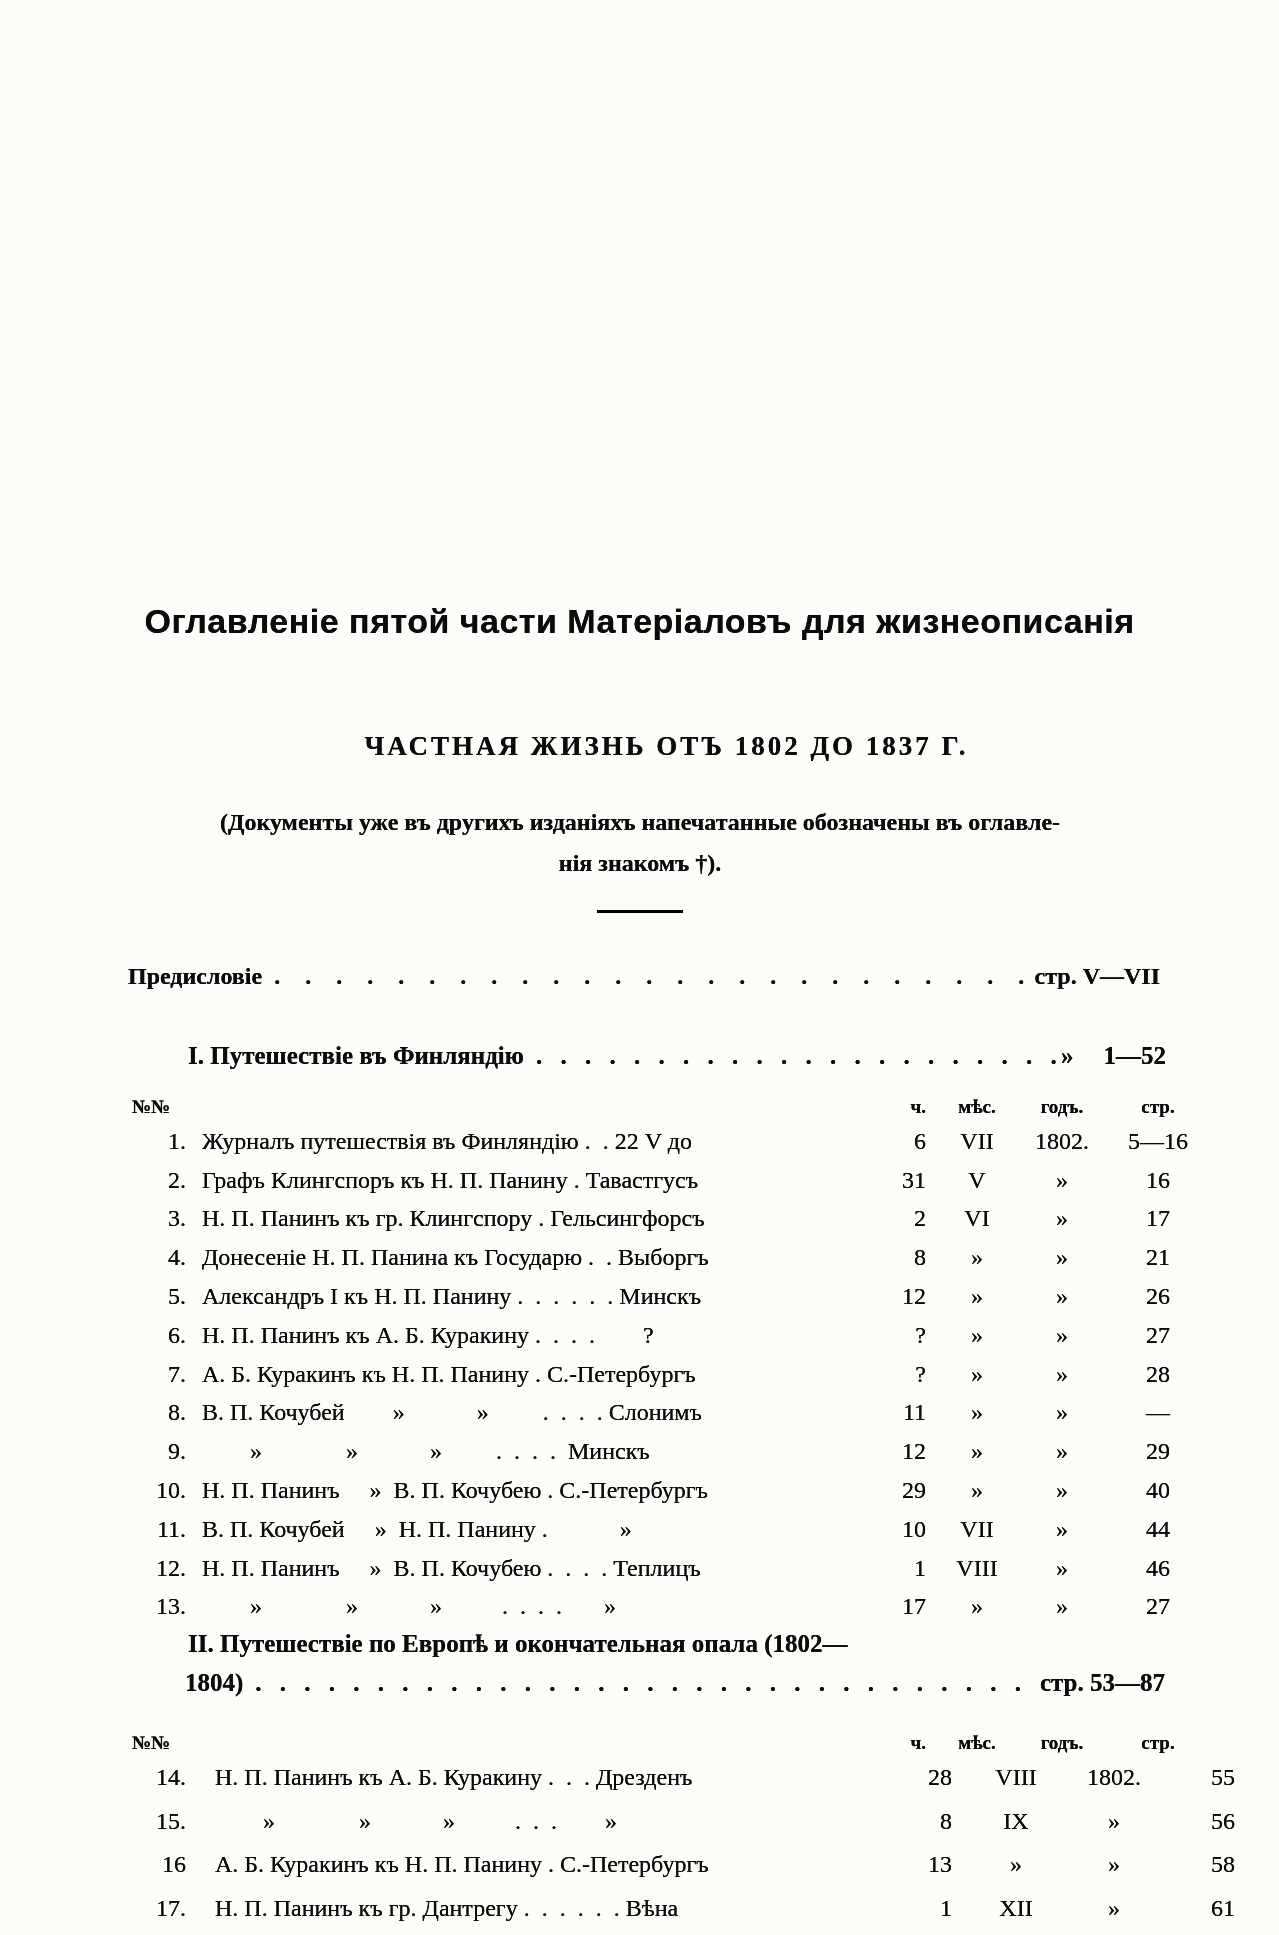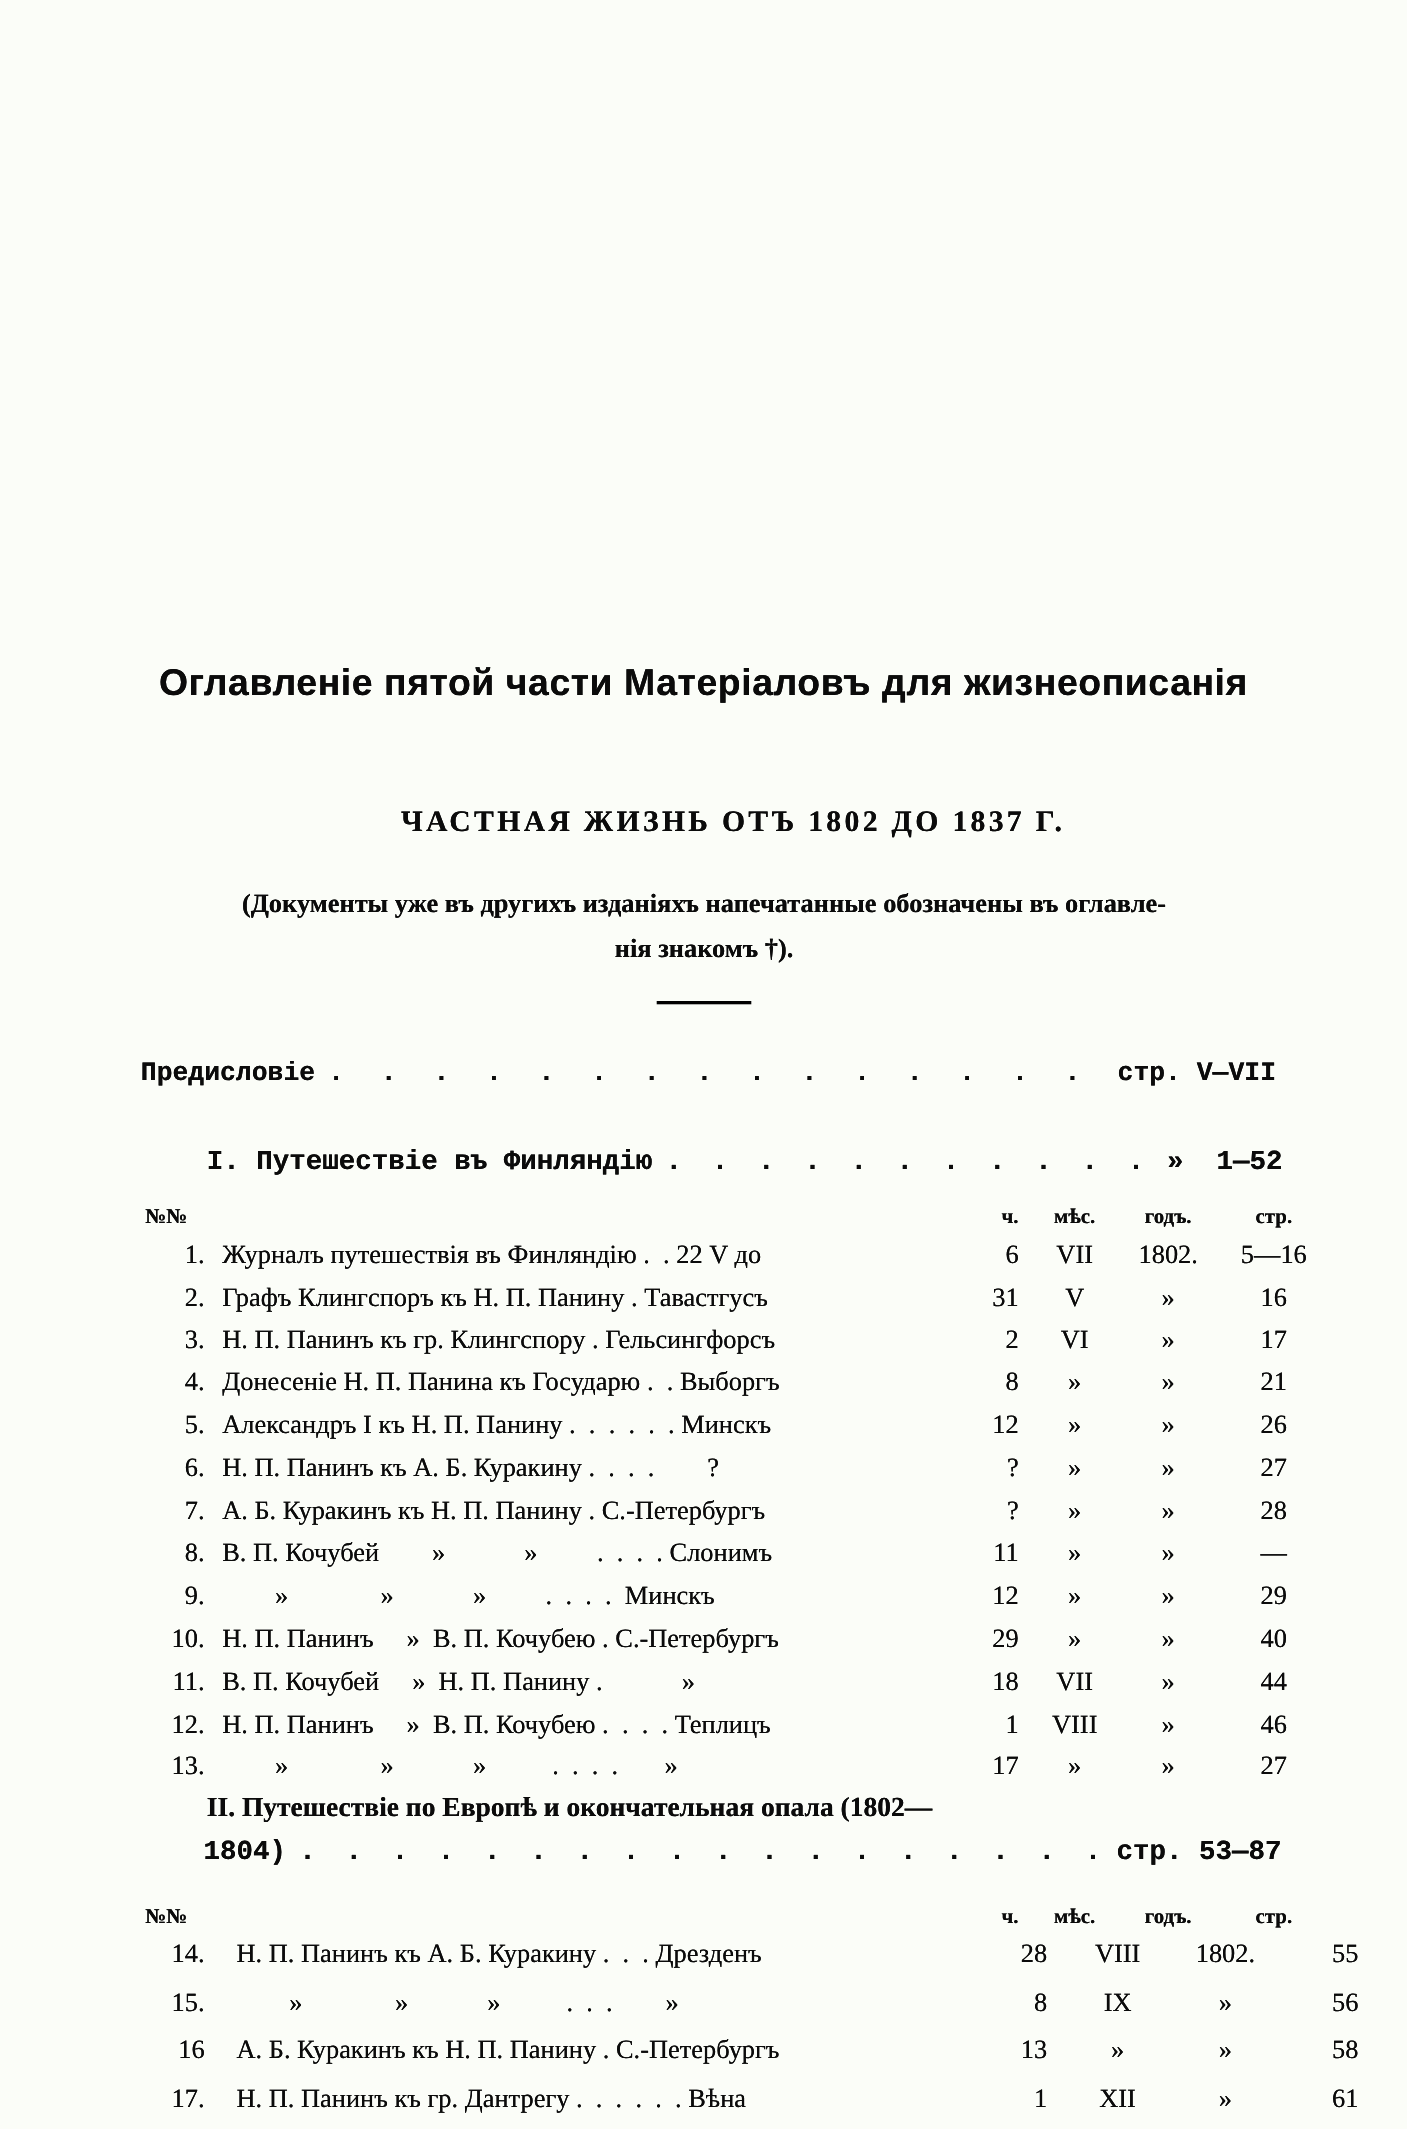--- a/index.html
+++ b/index.html
@@ -24,21 +24,21 @@
     left:0; width:1279px; text-align:center;
     font-weight:700; font-size:27px; letter-spacing:3px;
     white-space:nowrap;
   }
   .note {
     left:130px; width:1020px; text-align:center;
     font-weight:700; font-size:24px; line-height:41px;font-family:Liberation Serif, serif;
   }
   .rule { background:#000; }
 
-  .leader-row { display:flex; align-items:flex-end; font-weight:700; font-size:24px; white-space:nowrap;font-family:Liberation Mono, monospace; }
+  .leader-row { display:flex; align-items:flex-end; font-weight:700; font-size:24px; white-space:nowrap; }
   .leader { flex:1 1 auto; overflow:hidden; white-space:nowrap; padding:0 12px; }
   .leader.wide { word-spacing:19px; }
   .leader.med { word-spacing:12px; }
   .sep { margin-right:30px; }
 
   .sec-head { font-weight:700; font-size:25px; white-space:nowrap; }
 
   .thead, .trow {
     display:grid;
     grid-template-columns:64px 688px 58px 78px 92px 100px;
@@ -167,21 +167,21 @@
       <span class="c-num">10.</span>
       <span class="c-desc">Н. П. Панинъ     »  В. П. Кочубею . С.-Петербургъ</span>
       <span class="c-day">29</span>
       <span class="c-month">»</span>
       <span class="c-year">»</span>
       <span class="c-page">40</span>
     </div>
     <div class="trow">
       <span class="c-num">11.</span>
       <span class="c-desc">В. П. Кочубей     »  Н. П. Панину .            »</span>
-      <span class="c-day">18</span>
+      <span class="c-day">10</span>
       <span class="c-month">VII</span>
       <span class="c-year">»</span>
       <span class="c-page">44</span>
     </div>
     <div class="trow">
       <span class="c-num">12.</span>
       <span class="c-desc">Н. П. Панинъ     »  В. П. Кочубею .  .  .  . Теплицъ</span>
       <span class="c-day">1</span>
       <span class="c-month">VIII</span>
       <span class="c-year">»</span>

